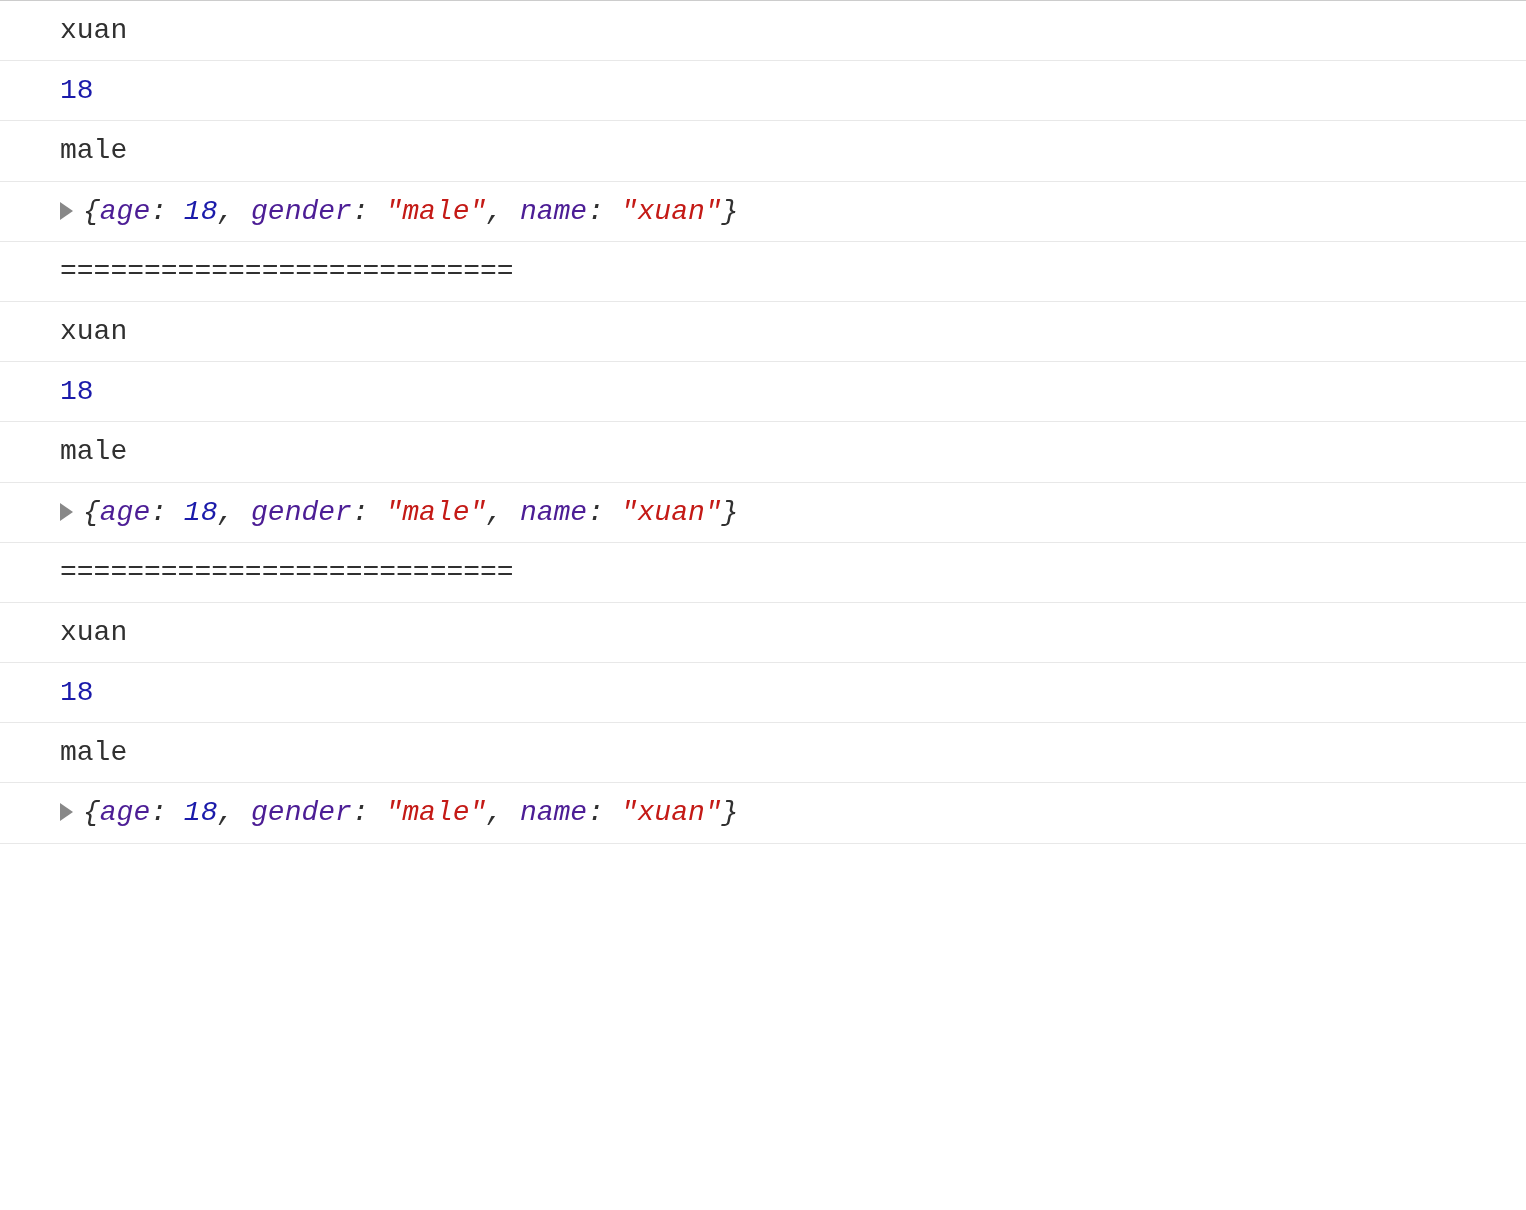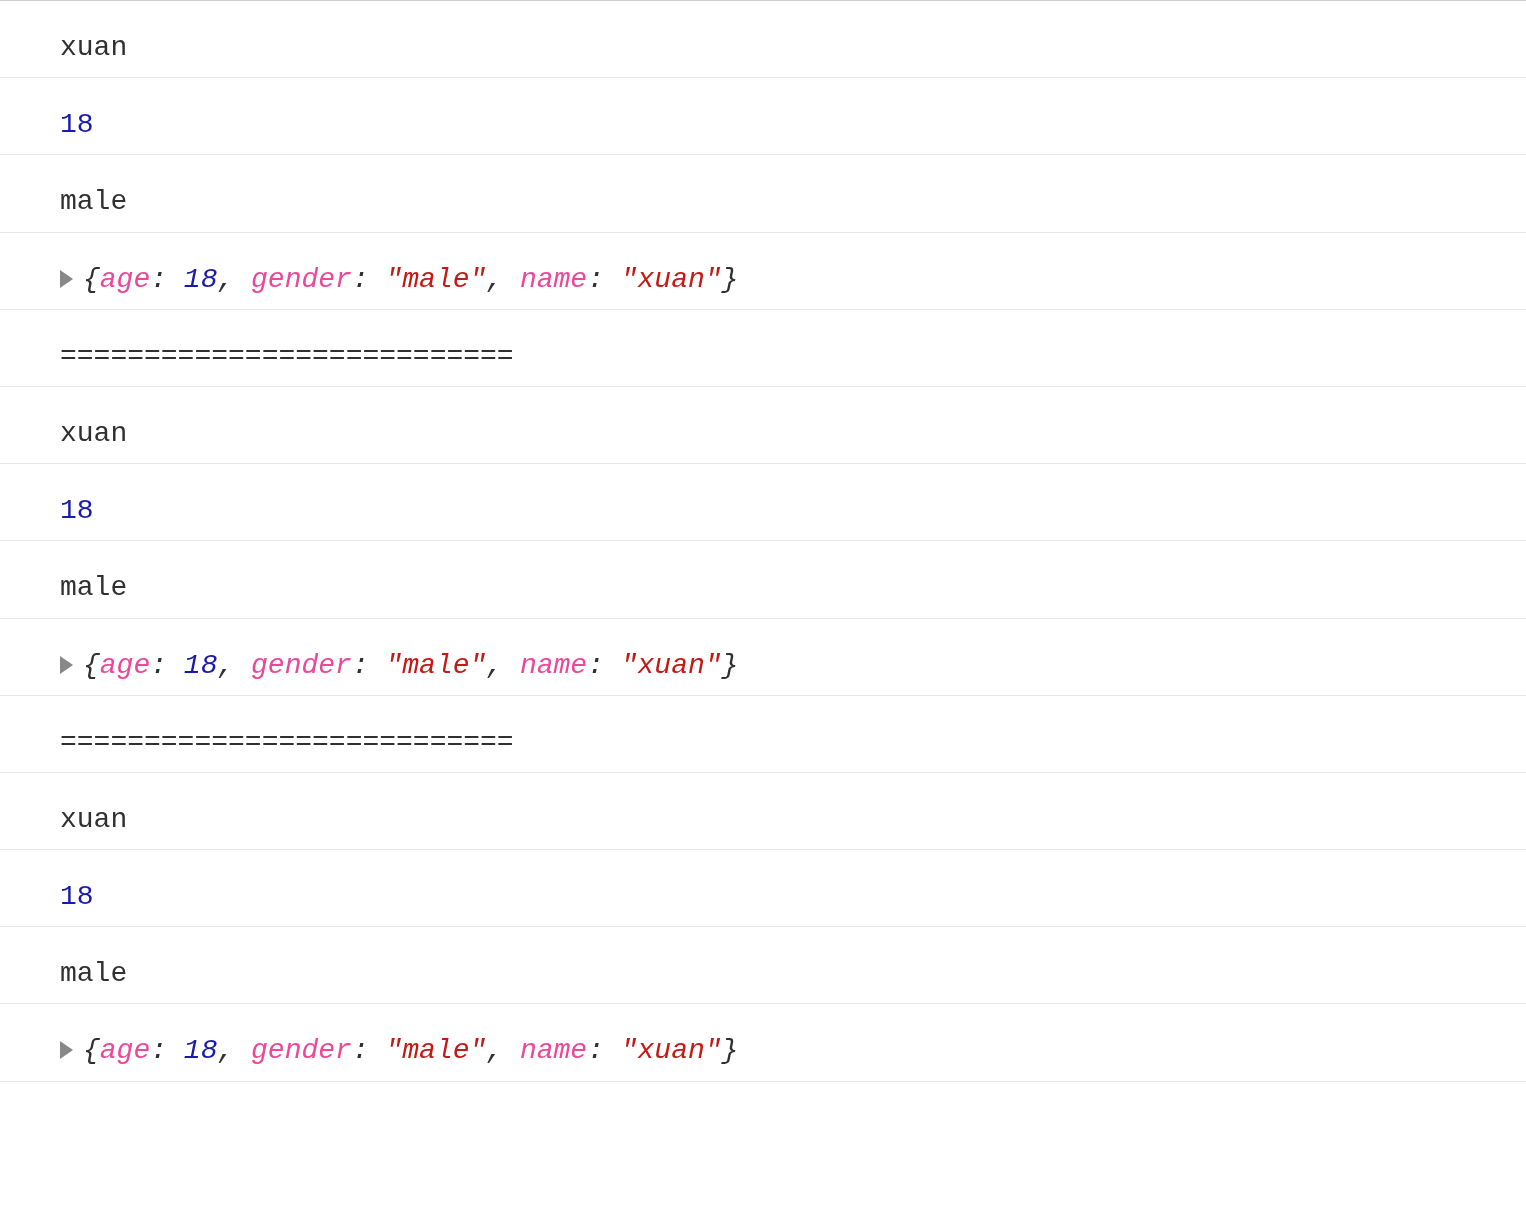--- a/index.html
+++ b/index.html
@@ -11,40 +11,40 @@
       font-family: Menlo, Monaco, "Courier New", monospace;
       font-size: 28px;
       background: #ffffff;
       color: #303030;
       width: 1526px;
     }
     .console {
       width: 100%;
     }
     .log-row {
-      padding: 27px 0 10px 60px;
+      padding: 10px 0 10px 60px;
       border-bottom: 1px solid #e8e8e8;
       line-height: 1.4;
       white-space: pre;
     }
     .log-row:first-child {
       border-top: 1px solid #cccccc;
     }
     .str {
       color: #303030;
     }
     .num {
       color: #1a1aaa;
     }
     .obj {
       font-style: italic;
       color: #303030;
     }
     .obj .key {
-      color: #ec4899;
+      color: #4c1d95;
     }
     .obj .numv {
       color: #1a1aaa;
     }
     .obj .strv {
       color: #c41a16;
     }
     .tri {
       display: inline-block;
       width: 0;

